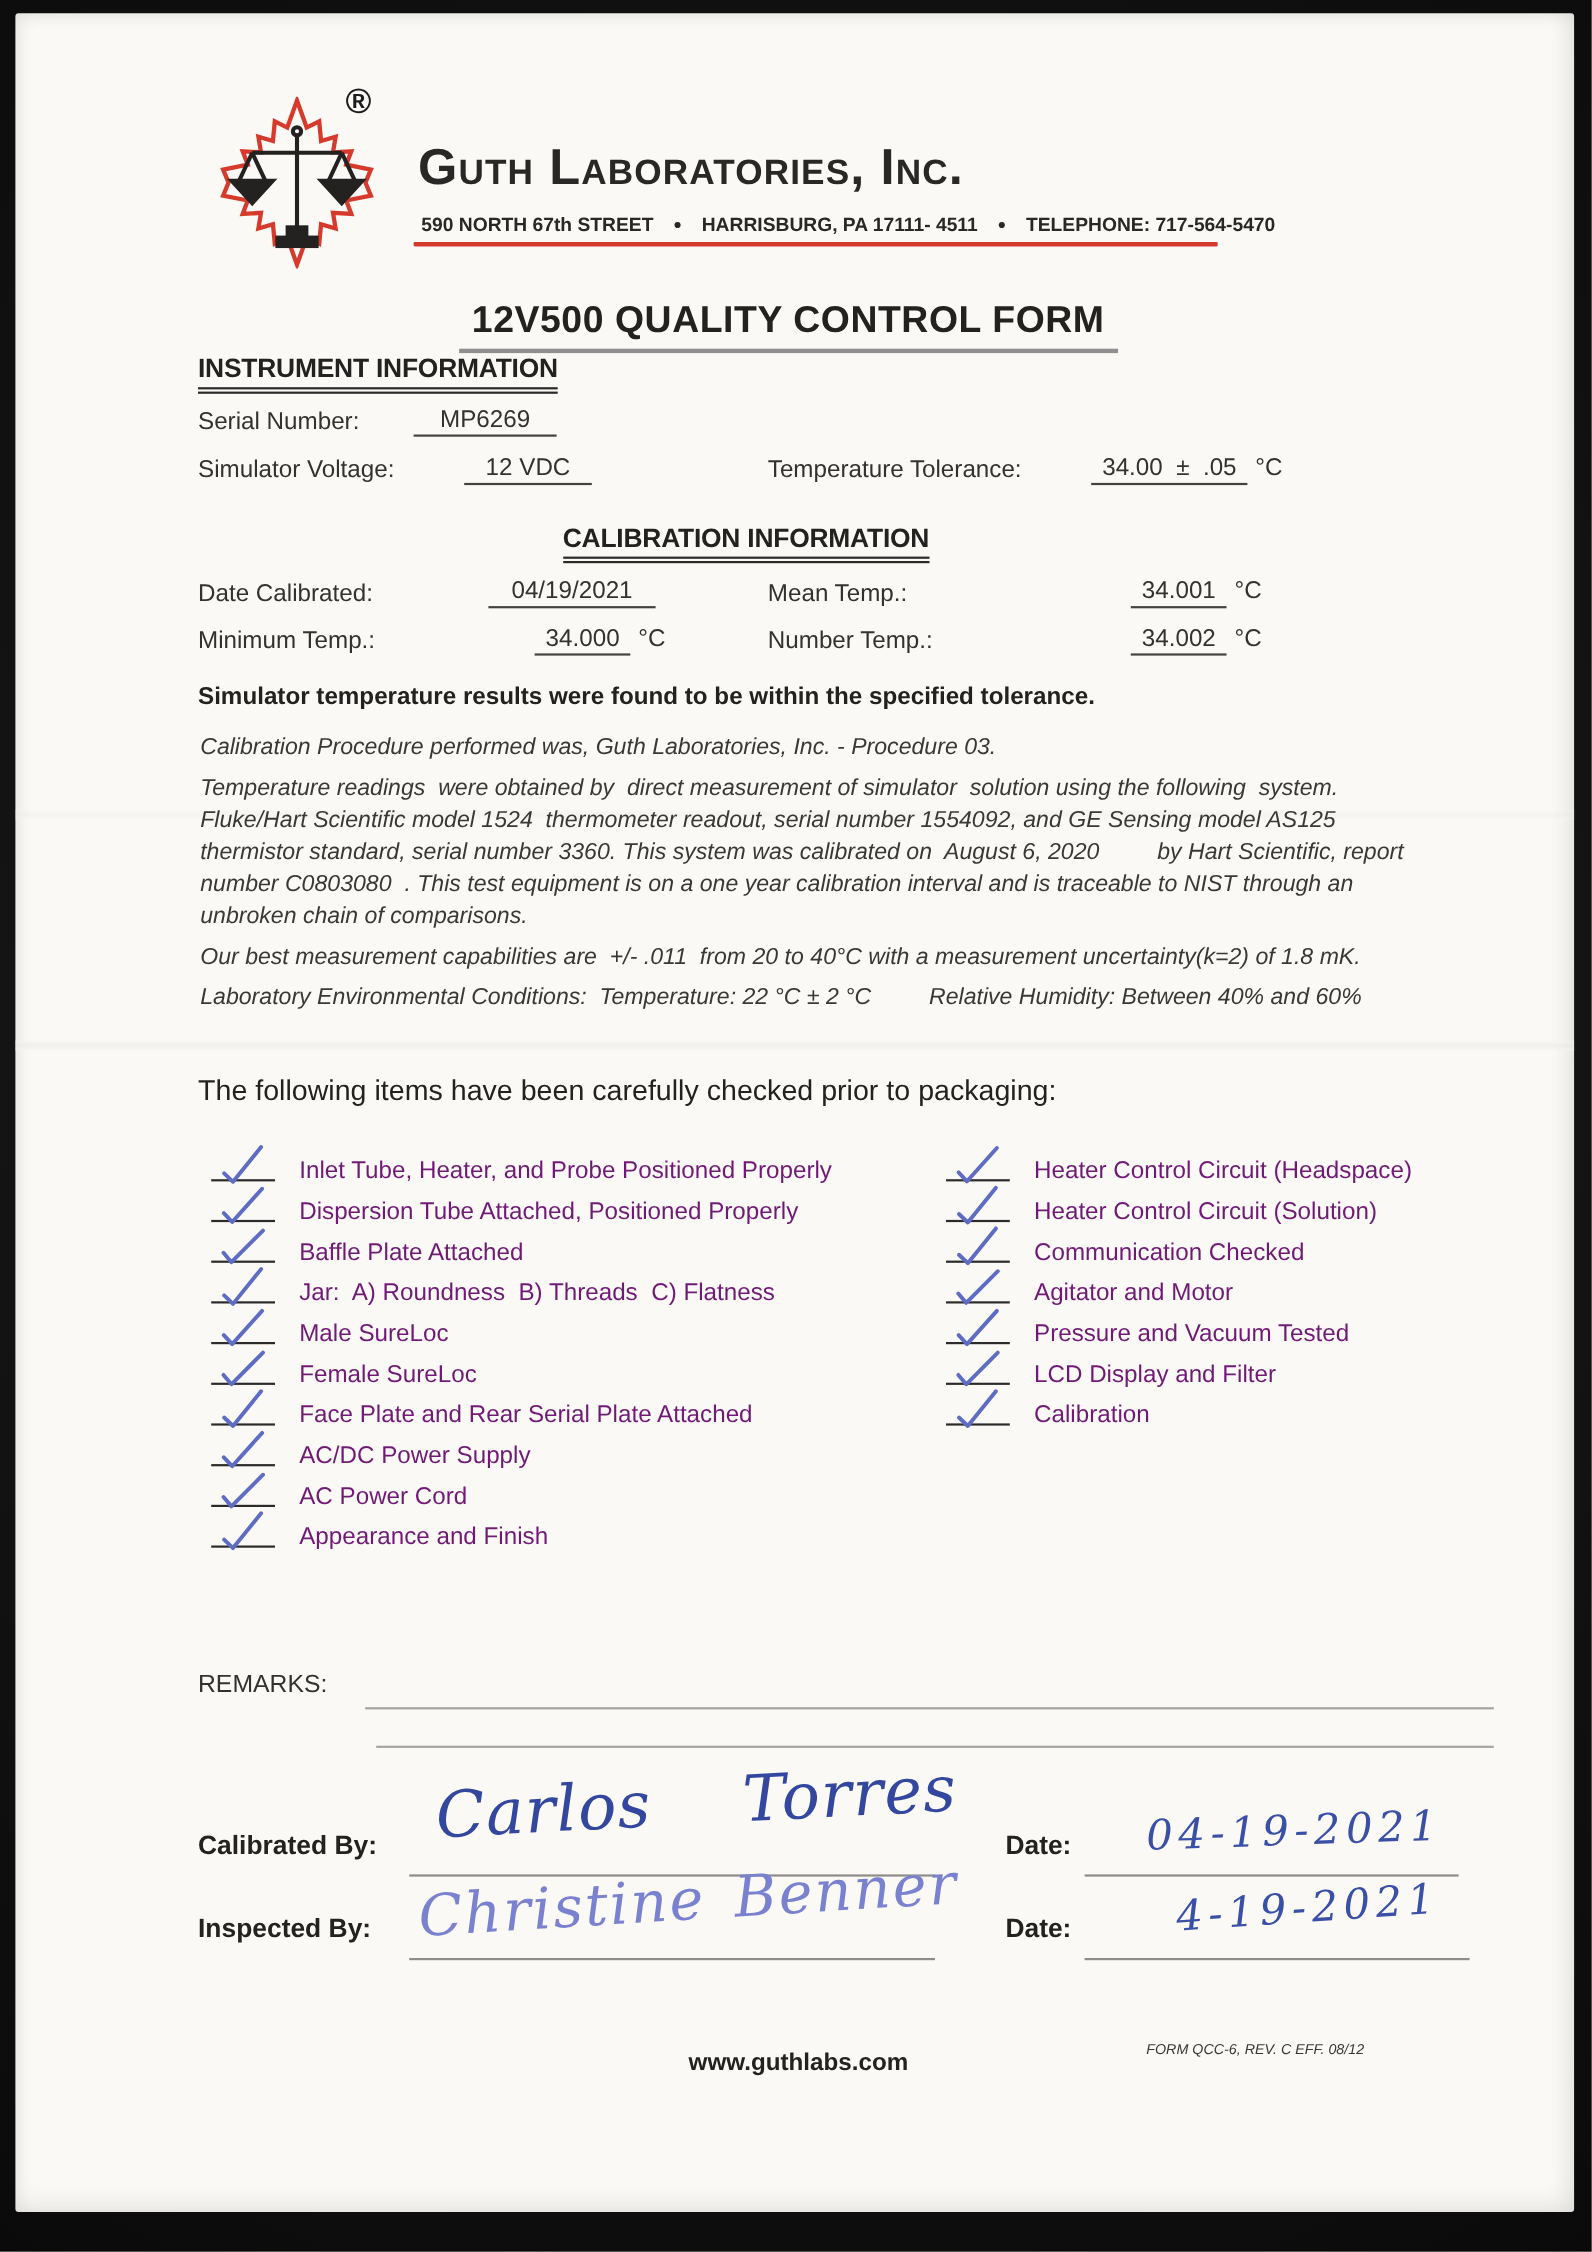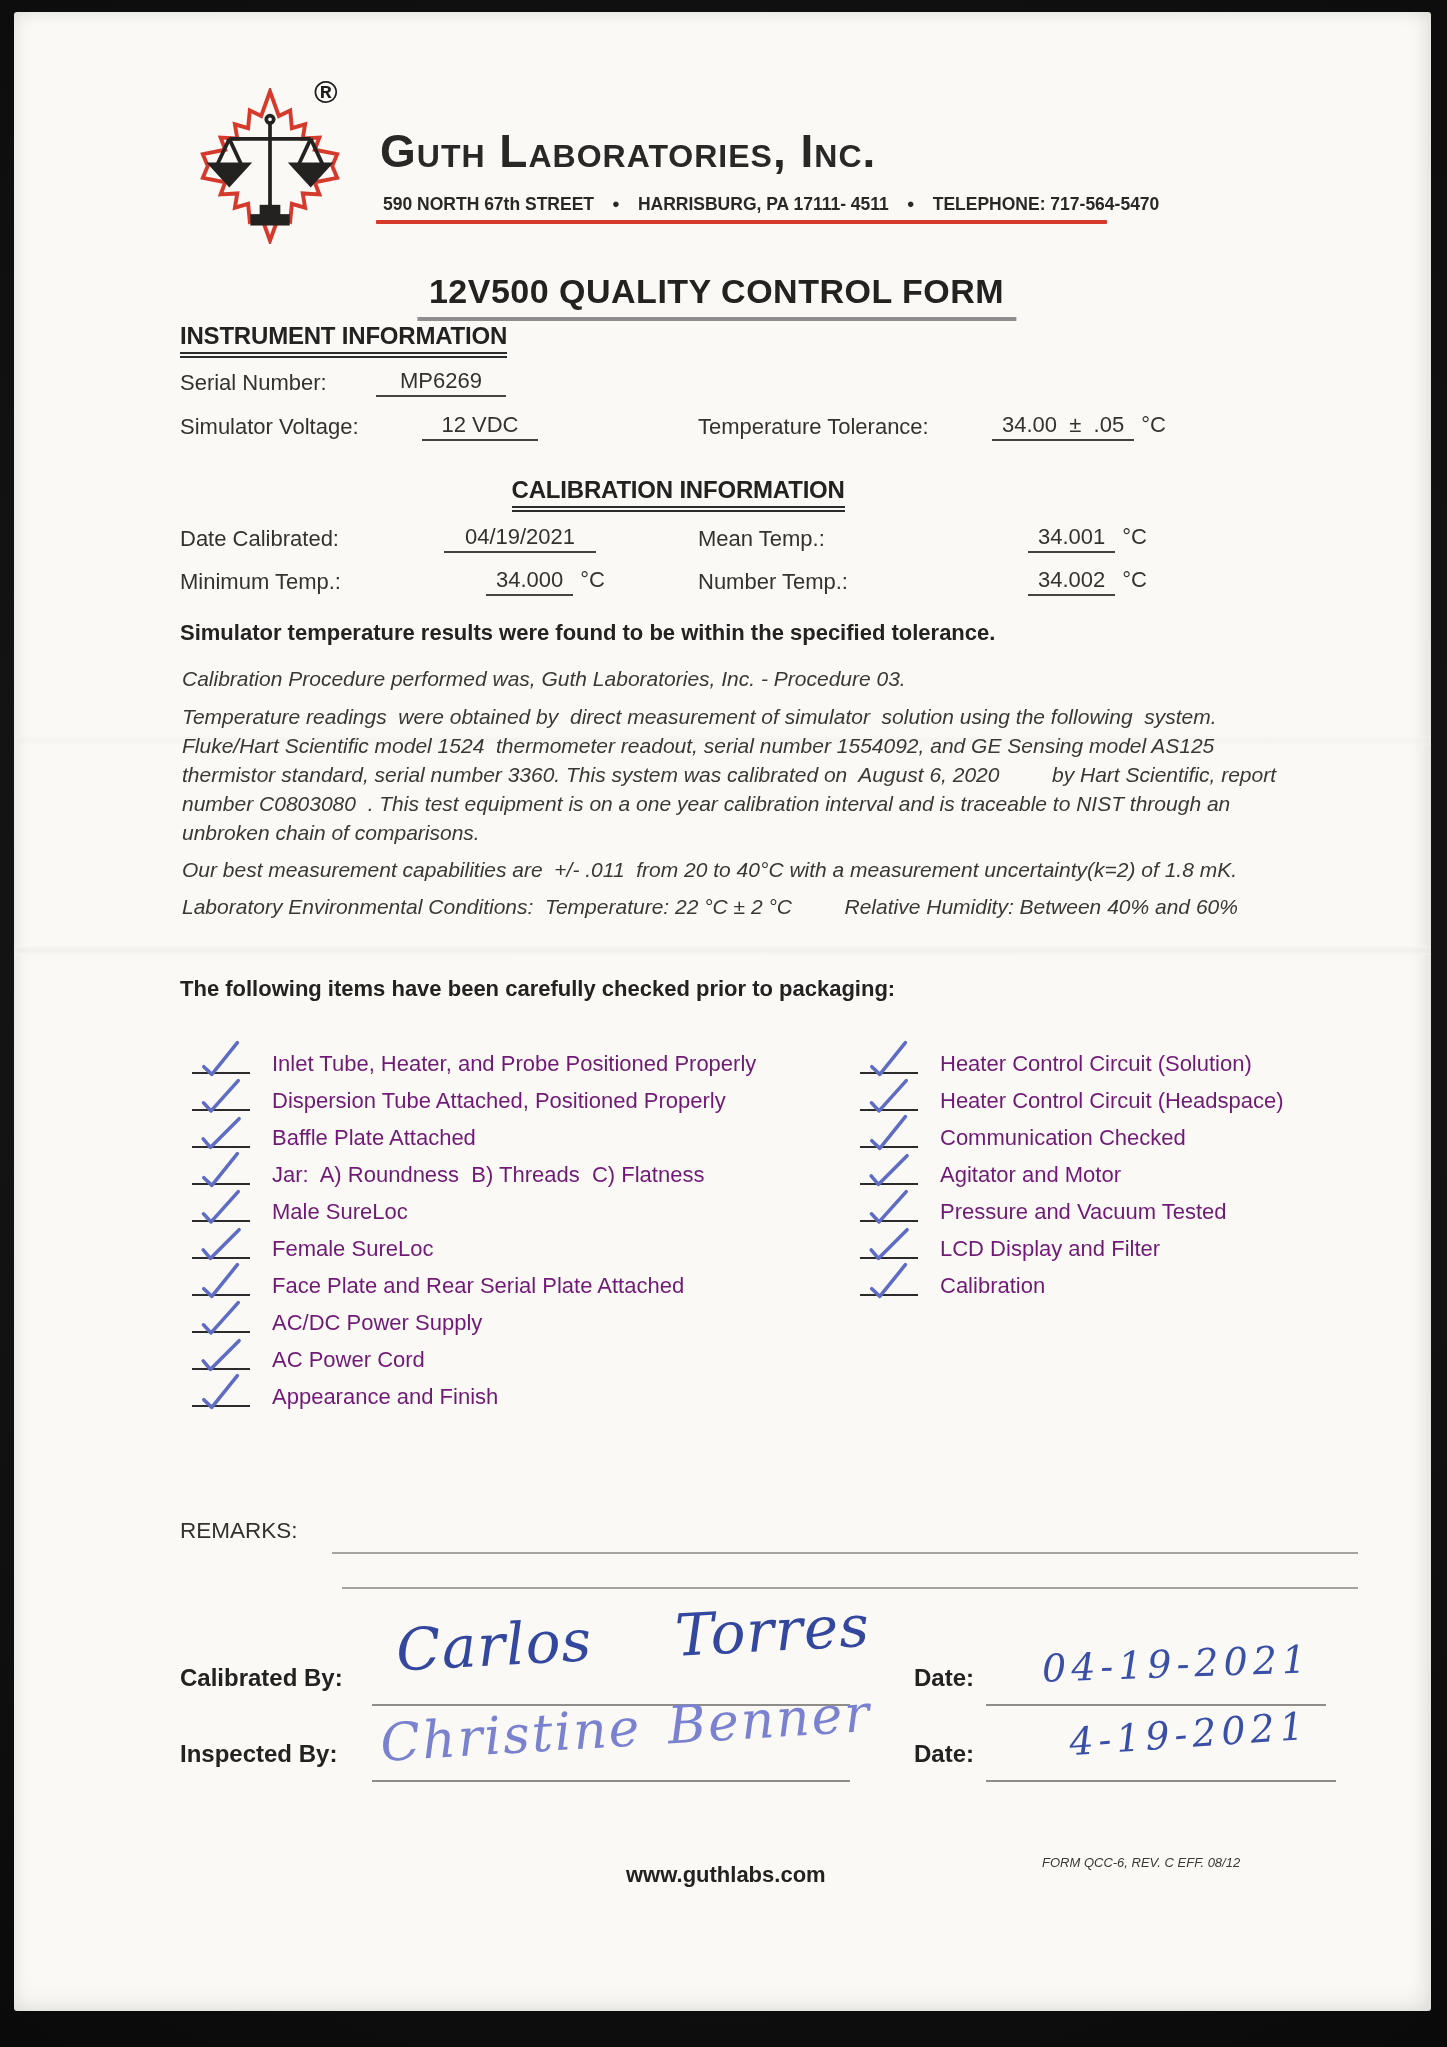--- a/index.html
+++ b/index.html
@@ -33,21 +33,21 @@
   .sec-heading::after{content:"";position:absolute;left:0;right:0;bottom:-6px;height:2px;background:#2b2b2b;}
 
   .field-label{font-size:22px;color:#34322f;white-space:nowrap;}
   .field-value{font-size:22px;color:#34322f;border-bottom:2px solid #454340;padding:0 10px 1px 10px;
     display:inline-block;text-align:center;white-space:pre;}
   .unit{font-size:22px;color:#34322f;padding-left:7px;white-space:nowrap;}
 
   .bold-statement{font-size:22px;font-weight:bold;color:#232220;white-space:nowrap;}
   .para{font-size:21px;font-style:italic;color:#3a3835;line-height:29px;white-space:pre-wrap;width:1150px;}
 
-  .check-heading{font-size:22px;font-weight:bold;color:#232220;white-space:nowrap;}
+  .check-heading{font-size:26px;font-weight:normal;color:#232220;white-space:nowrap;}
   .check-col{display:flex;flex-direction:column;}
   .check-row{display:flex;align-items:flex-end;gap:22px;height:28px;margin-bottom:9px;}
   .check-blank{position:relative;width:58px;height:26px;border-bottom:2.5px solid #2b2b2b;flex:0 0 auto;}
   .check-blank svg{position:absolute;left:5px;bottom:-7px;width:46px;height:38px;color:#5f6cc4;}
   .check-label{font-size:22px;color:#701a75;white-space:pre;position:relative;top:3px;}
 
   .thin-line{position:absolute;height:2px;background:#a6a4a0;}
   .sig-label{font-size:24px;font-weight:bold;color:#232220;white-space:nowrap;}
   .sig-line{position:absolute;height:2px;background:#8f8d89;}
   .handwriting{font-family:"DejaVu Serif", serif;font-style:italic;white-space:nowrap;}
@@ -225,33 +225,33 @@
           <svg viewBox="0 0 44 36" style="transform:rotate(-5deg)">
             <path d="M6 23 L13 31 L40 3" fill="none" stroke="currentColor" stroke-width="3.4" stroke-linecap="round" stroke-linejoin="round"></path>
           </svg>
         </span>
         <span class="check-label">Appearance and Finish</span>
       </div>
     </div>
   <div id="check-col-right" class="abs check-col" style="left:846px;top:1034px;">
       <div class="check-row">
         <span class="check-blank">
+          <svg viewBox="0 0 44 36" style="transform:rotate(-2deg)">
+            <path d="M6 23 L13 31 L40 3" fill="none" stroke="currentColor" stroke-width="3.4" stroke-linecap="round" stroke-linejoin="round"></path>
+          </svg>
+        </span>
+        <span class="check-label">Heater Control Circuit (Headspace)</span>
+      </div>
+      <div class="check-row">
+        <span class="check-blank">
           <svg viewBox="0 0 44 36" style="transform:rotate(-5deg)">
             <path d="M6 23 L13 31 L40 3" fill="none" stroke="currentColor" stroke-width="3.4" stroke-linecap="round" stroke-linejoin="round"></path>
           </svg>
         </span>
         <span class="check-label">Heater Control Circuit (Solution)</span>
-      </div>
-      <div class="check-row">
-        <span class="check-blank">
-          <svg viewBox="0 0 44 36" style="transform:rotate(-2deg)">
-            <path d="M6 23 L13 31 L40 3" fill="none" stroke="currentColor" stroke-width="3.4" stroke-linecap="round" stroke-linejoin="round"></path>
-          </svg>
-        </span>
-        <span class="check-label">Heater Control Circuit (Headspace)</span>
       </div>
       <div class="check-row">
         <span class="check-blank">
           <svg viewBox="0 0 44 36" style="transform:rotate(-5deg)">
             <path d="M6 23 L13 31 L40 3" fill="none" stroke="currentColor" stroke-width="3.4" stroke-linecap="round" stroke-linejoin="round"></path>
           </svg>
         </span>
         <span class="check-label">Communication Checked</span>
       </div>
       <div class="check-row">

